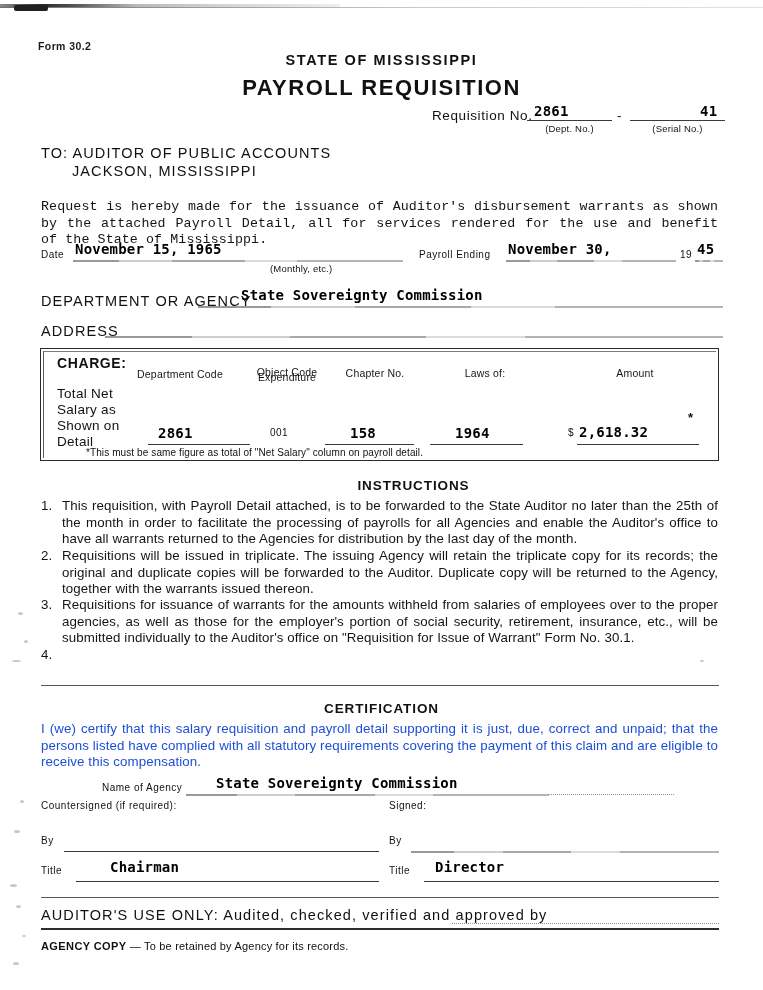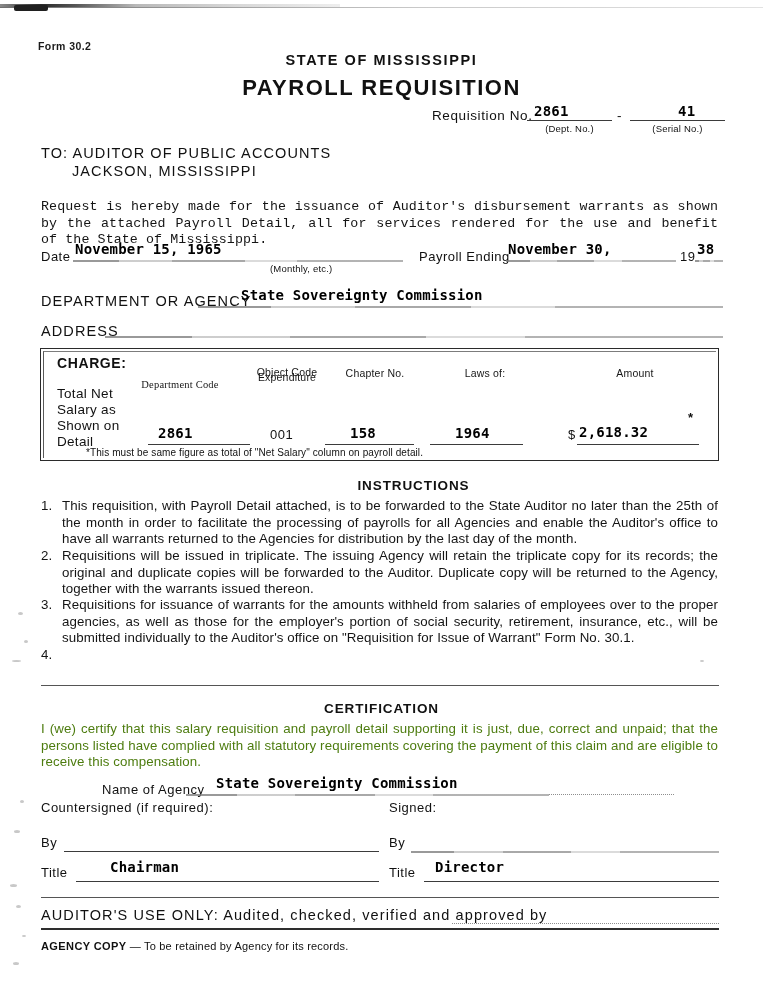--- a/index.html
+++ b/index.html
@@ -66,21 +66,21 @@
     font-weight: bold;
     letter-spacing: 1.6px;
   }
   .title-main {
     font-size: 22px;
     font-weight: bold;
     letter-spacing: 1.5px;
   }
 
   .lbl {
-    font-size: 13px;
+    font-size: 10px;
     letter-spacing: 0.5px;
   }
   .lbl-lg {
     font-size: 14.5px;
     letter-spacing: 1.1px;
   }
   .lbl-b {
     font-size: 13.5px;
     font-weight: normal;
     letter-spacing: 0.6px;
@@ -135,21 +135,21 @@
     letter-spacing: 0.1px;
     text-align: justify;
     color: #141414;
   }
   .para-c {
     position: absolute;
     font-size: 13.3px;
     line-height: 16.6px;
     letter-spacing: 0.1px;
     text-align: justify;
-    color: #4d7c0f;
+    color: #1d4ed8;
   }
   .inst-num {
     position: absolute;
     font-size: 13.3px;
     color: #141414;
   }
   .sec-head {
     position: absolute;
     font-size: 13.5px;
     font-weight: bold;
@@ -234,55 +234,55 @@
 
     <div class="t form-no" style="left:38px; top:30px;">Form 30.2</div>
 
     <div class="t title-state" style="left:0; top:42px; width:763px; text-align:center;">STATE OF MISSISSIPPI</div>
     <div class="t title-main" style="left:0; top:65px; width:763px; text-align:center;">PAYROLL REQUISITION</div>
 
     <div class="t lbl-b" style="left:432px; top:98px;">Requisition No.</div>
     <div class="t typed" style="left:534px; top:93px;">2861</div>
     <div class="rule" style="left:527px; top:110px; width:85px;"></div>
     <div class="t lbl-b" style="left:617px; top:98px;">-</div>
-    <div class="t typed" style="left:678px; top:93px;">41</div>
+    <div class="t typed" style="left:700px; top:93px;">41</div>
     <div class="rule" style="left:630px; top:110px; width:95px;"></div>
     <div class="t tiny-c" style="left:527px; top:113px; width:85px; text-align:center;">(Dept. No.)</div>
     <div class="t tiny-c" style="left:630px; top:113px; width:95px; text-align:center;">(Serial No.)</div>
 
     <div class="t lbl-lg" style="left:41px; top:135px;">TO: AUDITOR OF PUBLIC ACCOUNTS</div>
     <div class="t lbl-lg" style="left:72px; top:153px;">JACKSON, MISSISSIPPI</div>
 
     <div class="para" style="left:41px; top:189px; width:677px;font-family:Liberation Mono, monospace;">Request is hereby made for the issuance of Auditor's disbursement warrants as shown by the attached Payroll Detail, all for services rendered for the use and benefit of the State of Mississippi.</div>
 
     <div class="t lbl" style="left:41px; top:239px;">Date</div>
     <div class="t typed" style="left:75px; top:231px;">November 15, 1965</div>
     <div class="rule-mixed" style="left:73px; top:250px; width:330px;"></div>
     <div class="t tiny-c" style="left:270px; top:253px;">(Monthly, etc.)</div>
     <div class="t lbl" style="left:419px; top:239px;">Payroll Ending</div>
     <div class="t typed" style="left:508px; top:231px;">November 30,</div>
     <div class="rule-mixed" style="left:506px; top:250px; width:170px;"></div>
     <div class="t lbl" style="left:680px; top:239px;">19</div>
-    <div class="t typed" style="left:697px; top:231px;">38</div>
+    <div class="t typed" style="left:697px; top:231px;">45</div>
     <div class="rule-mixed" style="left:695px; top:250px; width:28px;"></div>
 
     <div class="t lbl-lg" style="left:41px; top:283px;">DEPARTMENT OR AGENCY</div>
     <div class="t typed" style="left:241px; top:277px;">State Sovereignty Commission</div>
     <div class="rule-mixed" style="left:198px; top:296px; width:525px;"></div>
 
     <div class="t lbl-lg" style="left:41px; top:313px;">ADDRESS</div>
     <div class="t typed" style="left:120px; top:307px;"></div>
     <div class="rule-mixed" style="left:105px; top:326px; width:618px;"></div>
 
     <div class="charge-box"></div>
     <div class="charge-box-inner"></div>
 
     <div class="charge-word" style="left:57px; top:345px;">CHARGE:</div>
 
-    <div class="col-head" style="left:110px; top:369px; width:140px;font-family:Liberation Serif, serif;">Department Code</div>
+    <div class="col-head" style="left:110px; top:359px; width:140px;">Department Code</div>
     <div class="col-head" style="left:232px; top:346px; width:110px;margin-top:16px;">Expenditure</div>
     <div class="col-head" style="left:232px; top:357px; width:110px;">Object Code</div>
     <div class="col-head" style="left:320px; top:358px; width:110px;">Chapter No.</div>
     <div class="col-head" style="left:440px; top:358px; width:90px;">Laws of:</div>
     <div class="col-head" style="left:580px; top:358px; width:110px;">Amount</div>
 
     <div class="tot-net" style="left:57px; top:376px;">Total Net</div>
     <div class="tot-net" style="left:57px; top:392px;">Salary as</div>
     <div class="tot-net" style="left:57px; top:408px;">Shown on</div>
     <div class="tot-net" style="left:57px; top:424px;">Detail</div>

